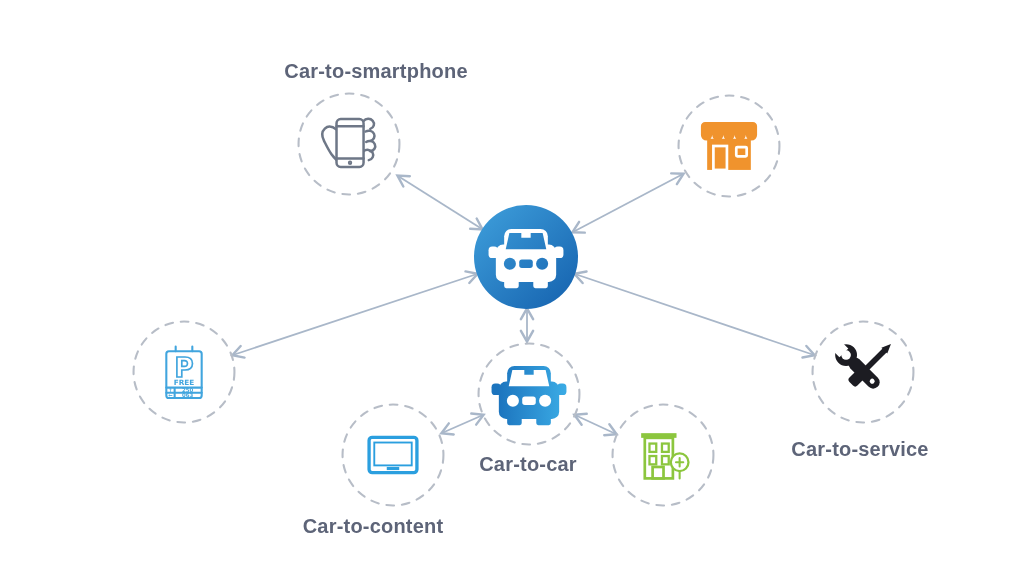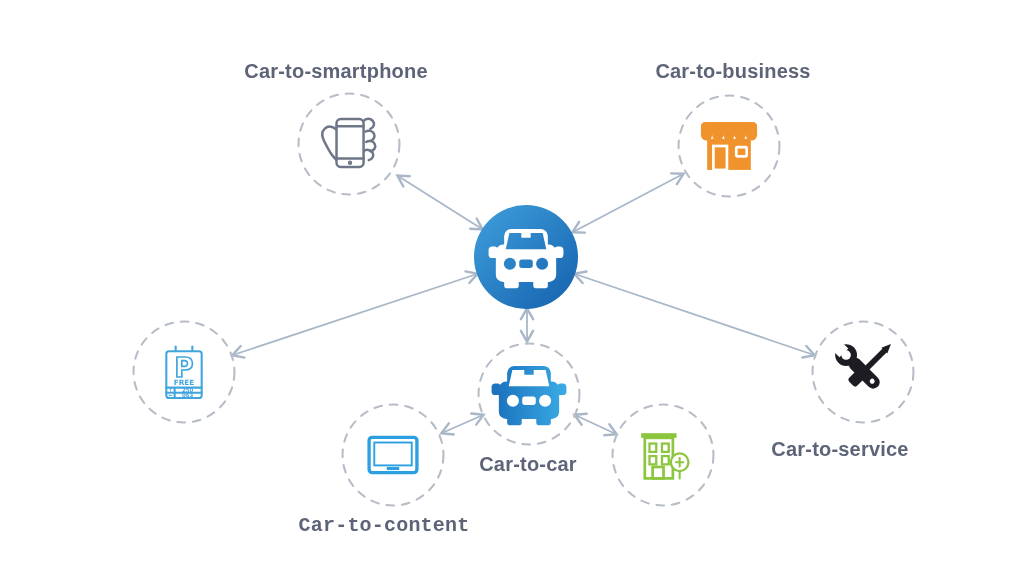--- a/index.html
+++ b/index.html
@@ -17,27 +17,27 @@
     color:#5d6478;font-size:20px;font-weight:700;letter-spacing:.2px;line-height:24px;
   }
   .hub{left:474px;top:205px;}
   .node-smartphone{left:297px;top:92px;}
   .node-business{left:677px;top:94px;}
   .node-infrastructure{left:132px;top:320px;}
   .node-car{left:477px;top:342px;}
   .node-content{left:341px;top:403px;}
   .node-home{left:611px;top:403px;}
   .node-service{left:811px;top:320px;}
-  .label-smartphone{left:336px;top:59px;}
+  .label-smartphone{left:376px;top:59px;}
   .label-business{left:733px;top:59px;}
   .label-infrastructure{left:191px;top:437px;}
   .label-car{left:528px;top:452px;}
-  .label-content{left:384px;top:514px;font-family:Liberation Mono, monospace;}
+  .label-content{left:373px;top:514px;}
   .label-home{left:668px;top:515px;}
-  .label-service{left:840px;top:437px;}
+  .label-service{left:860px;top:437px;}
   .sign-text{font-family:"DejaVu Sans", sans-serif;font-weight:700;}
 </style>
 </head>
 <body>
 
 <div class="canvas">
 
   <svg class="arrows" width="1024" height="577">
     <defs>
       <marker id="ah" viewBox="0 0 12 12" refX="9.5" refY="6" markerWidth="9" markerHeight="9" orient="auto-start-reverse">
@@ -200,18 +200,17 @@
           <rect x="44" y="12" width="12" height="12" fill="#ffffff"></rect>
           <circle cx="50" cy="27" r="4.6" fill="#ffffff"></circle>
           <rect x="43.8" y="33" width="12.4" height="37" rx="6" fill="#1c1c22"></rect>
           <circle cx="50" cy="62.5" r="2.4" fill="#ffffff"></circle>
         </g>
       </g>
     </svg>
   </div>
 
   <div class="label label-smartphone">Car-to-smartphone</div>
-  <div class="label label-business">Car-to-business</div>
   <div class="label label-car">Car-to-car</div>
   <div class="label label-content">Car-to-content</div>
   <div class="label label-service">Car-to-service</div>
 
 </div>
 
 </body></html>

